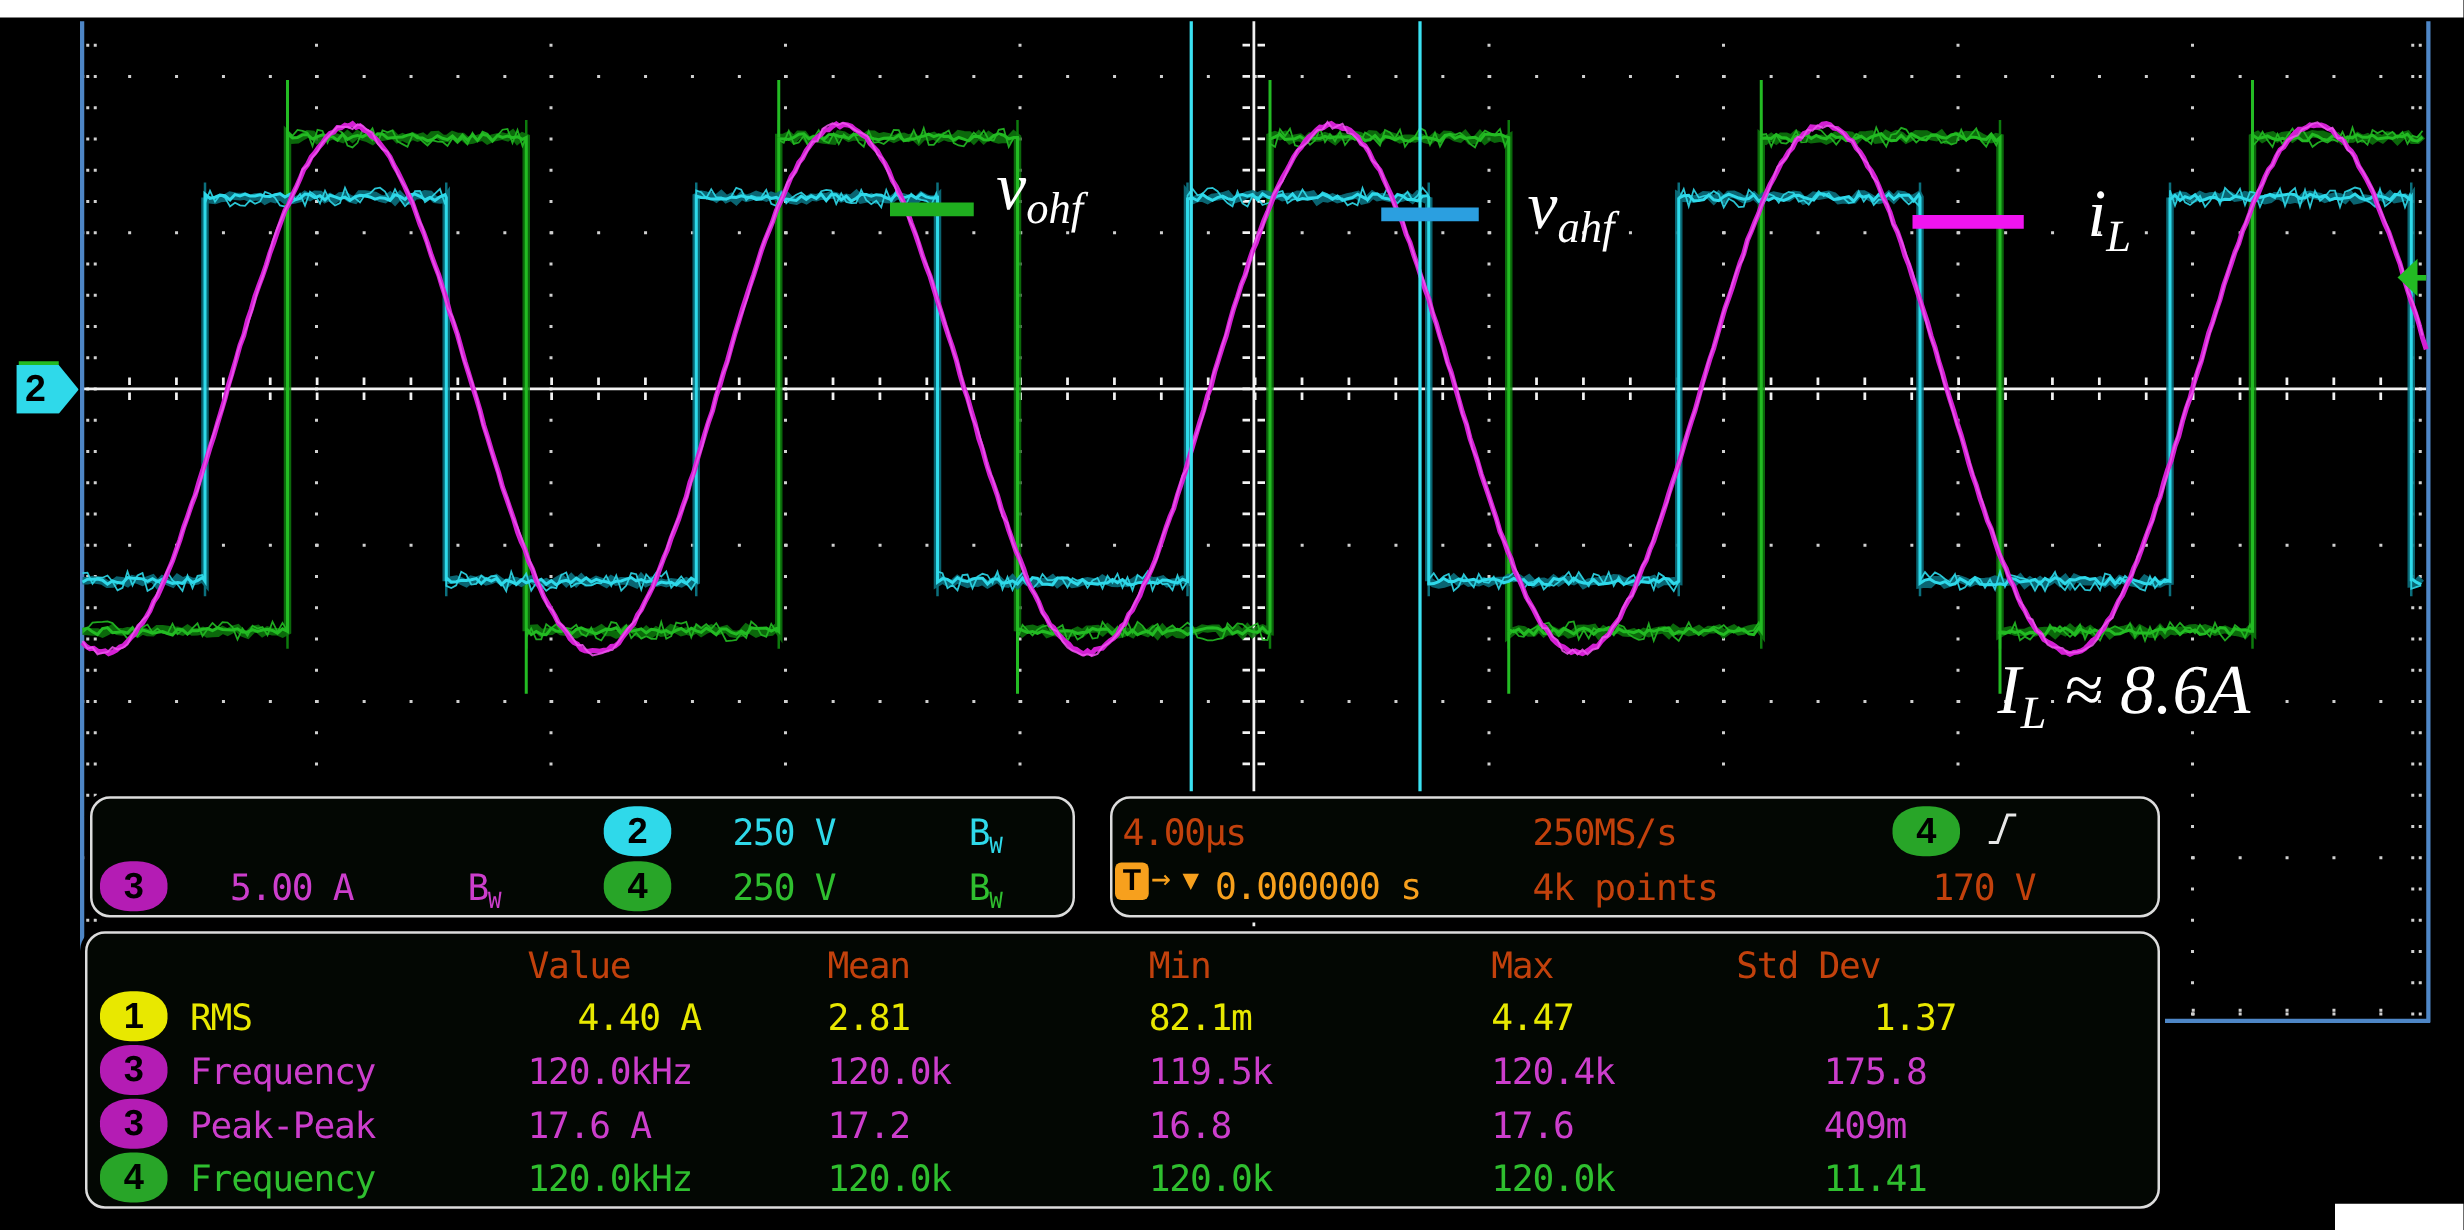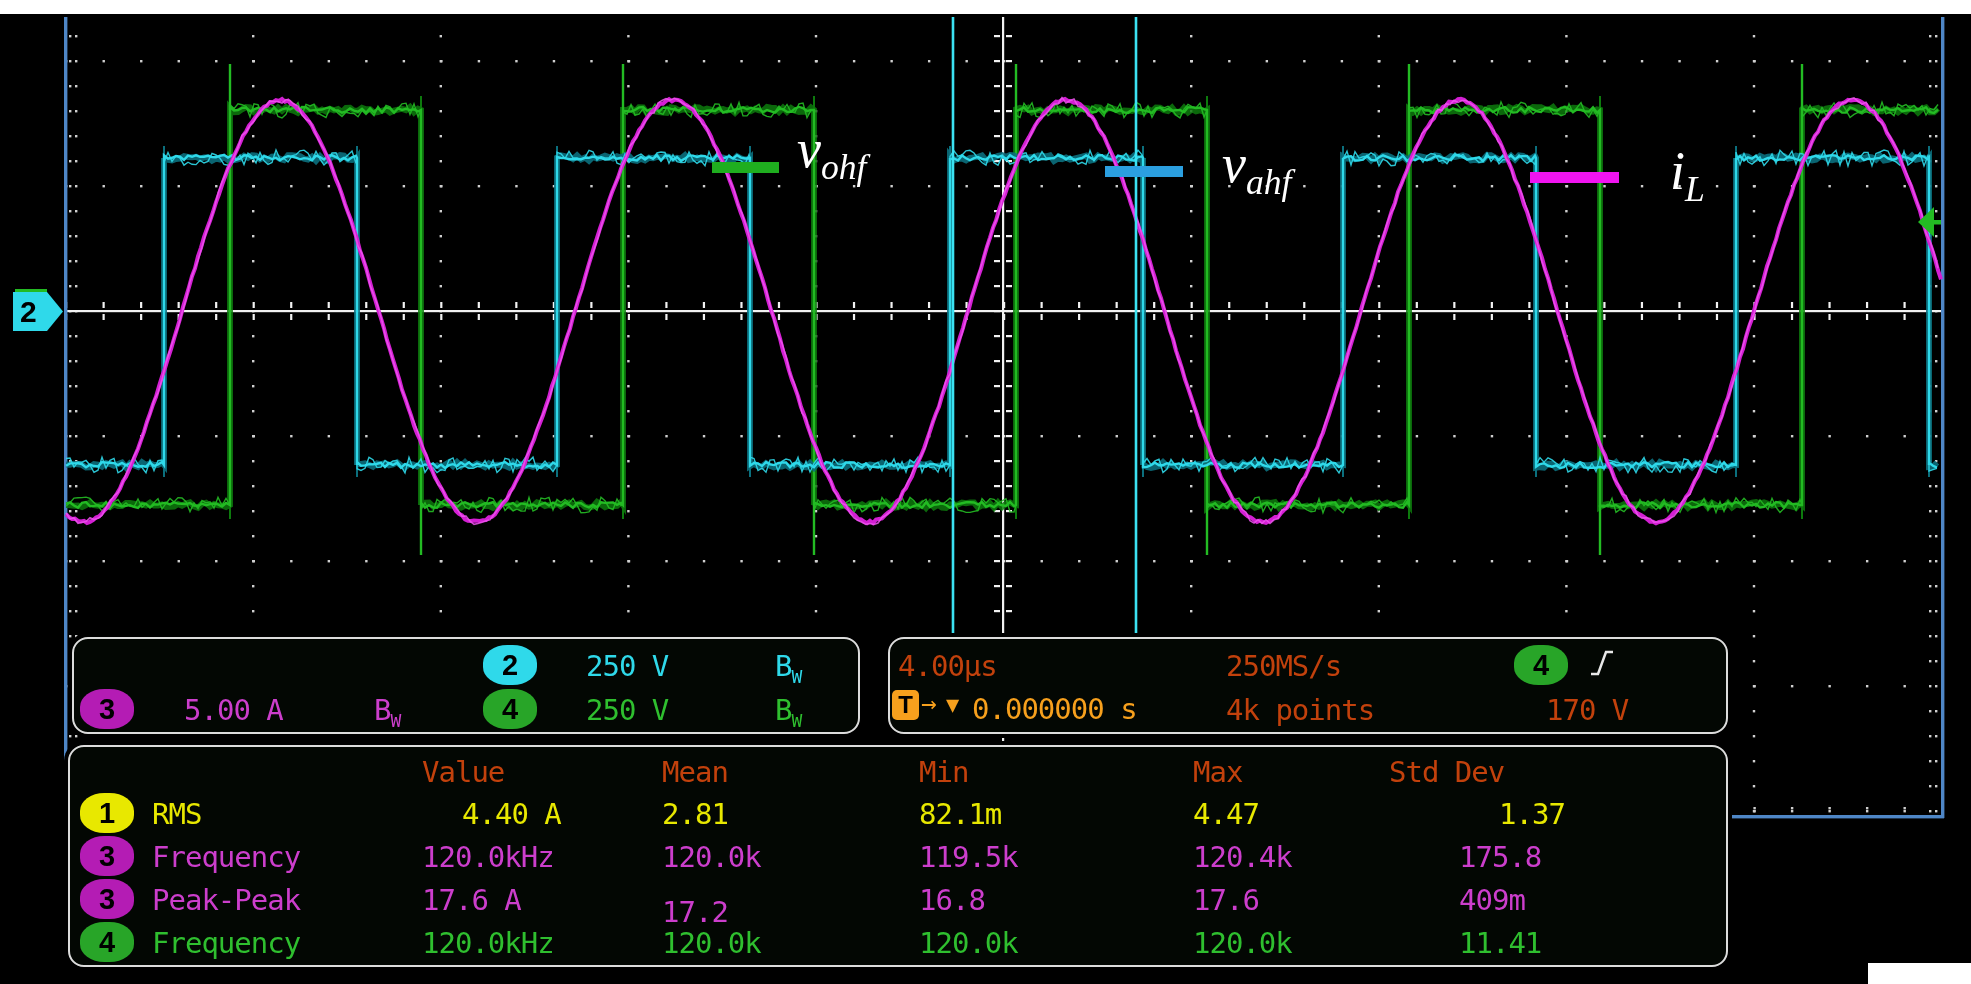--- a/index.html
+++ b/index.html
@@ -1006,20 +1006,21 @@
     <div class="pent"></div>
     <div class="num">2</div>
   </div>
 
   <div id="sw-ohf" class="abs swatch" style="background: rgb(31, 174, 31);"></div>
   <div id="ann-ohf" class="abs ann"><span>v</span><sub>ohf</sub></div>
   <div id="sw-ahf" class="abs swatch" style="background: rgb(43, 159, 224);"></div>
   <div id="ann-ahf" class="abs ann"><span>v</span><sub>ahf</sub></div>
   <div id="sw-il" class="abs swatch" style="background: rgb(240, 20, 240);"></div>
   <div id="ann-il" class="abs ann"><span>i</span><sub>L</sub></div>
+  <div id="ann-note" class="abs ann"><span>I</span><sub>L</sub><span> ≈ 8.6A</span></div>
 
   <div id="box-ch" class="abs rbox">
     <div class="badge b-mag" style="left:6px;top:50px;">3</div>
     <div class="ro c-mag" style="left:110px;top:54px;">5.00 A</div>
     <div class="ro c-mag" style="left:300px;top:54px;"><span>B</span><sub>W</sub></div>
     <div class="badge b-cyan" style="left:409px;top:6px;">2</div>
     <div class="ro c-cyan" style="left:512px;top:10px;">250 V</div>
     <div class="ro c-cyan" style="left:701px;top:10px;"><span>B</span><sub>W</sub></div>
     <div class="badge b-grn" style="left:409px;top:50px;">4</div>
     <div class="ro c-grn" style="left:512px;top:54px;">250 V</div>
@@ -1060,21 +1061,21 @@
         <div class="badge b-mag" style="left: 10px; top: 89px;">3</div>
         <div class="ro c-mag" style="left: 82px; top: 93px;">Frequency</div>
         <div class="ro c-mag" style="left: 352px; top: 93px;">120.0kHz</div>
         <div class="ro c-mag" style="left: 592px; top: 93px;">120.0k</div>
         <div class="ro c-mag" style="left: 849px; top: 93px;">119.5k</div>
         <div class="ro c-mag" style="left: 1123px; top: 93px;">120.4k</div>
         <div class="ro c-mag" style="left: 1389px; top: 93px;">175.8</div>
         <div class="badge b-mag" style="left: 10px; top: 132px;">3</div>
         <div class="ro c-mag" style="left: 82px; top: 136px;">Peak-Peak</div>
         <div class="ro c-mag" style="left: 352px; top: 136px;">17.6 A</div>
-        <div class="ro c-mag" style="left: 592px; top: 148px; text-align: right;">17.2</div>
+        <div class="ro c-mag" style="left: 592px; top: 136px; text-align: right;">17.2</div>
         <div class="ro c-mag" style="left: 849px; top: 136px;">16.8</div>
         <div class="ro c-mag" style="left: 1123px; top: 136px;">17.6</div>
         <div class="ro c-mag" style="left: 1389px; top: 136px;">409m</div>
         <div class="badge b-grn" style="left: 10px; top: 175px;">4</div>
         <div class="ro c-grn" style="left: 82px; top: 179px;">Frequency</div>
         <div class="ro c-grn" style="left: 352px; top: 179px;">120.0kHz</div>
         <div class="ro c-grn" style="left: 592px; top: 179px;">120.0k</div>
         <div class="ro c-grn" style="left: 849px; top: 179px;">120.0k</div>
         <div class="ro c-grn" style="left: 1123px; top: 179px;">120.0k</div>
         <div class="ro c-grn" style="left: 1389px; top: 179px;">11.41</div>

